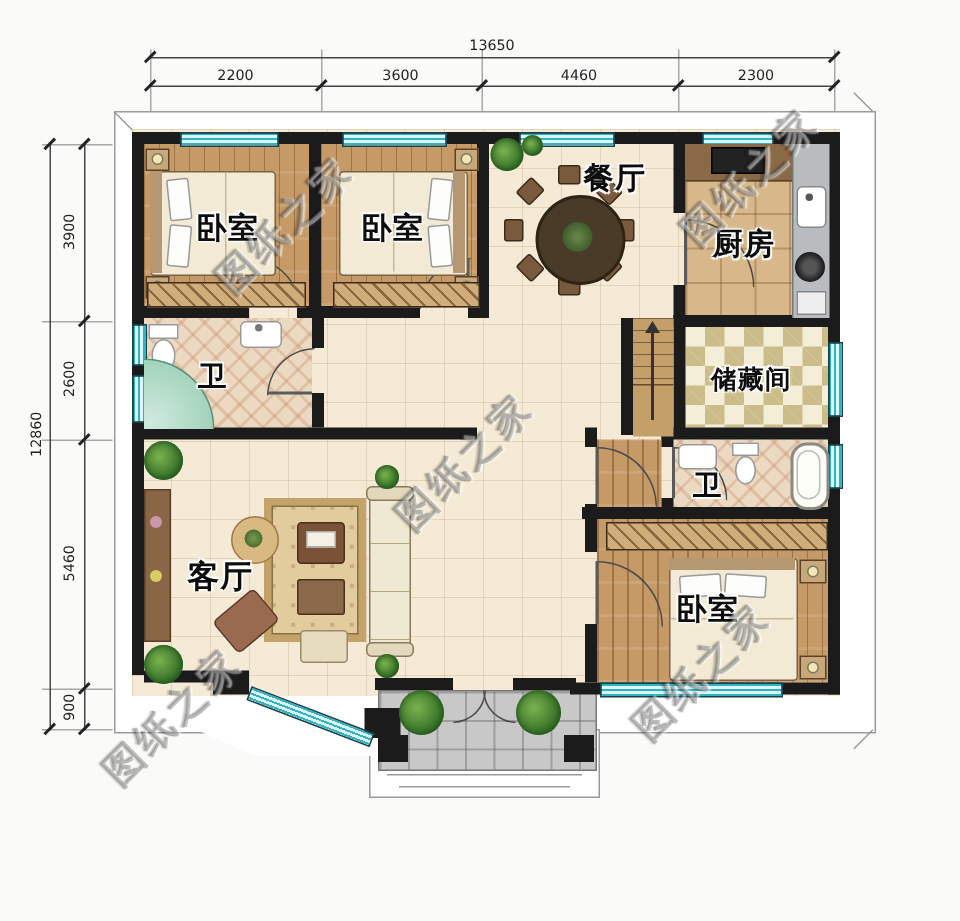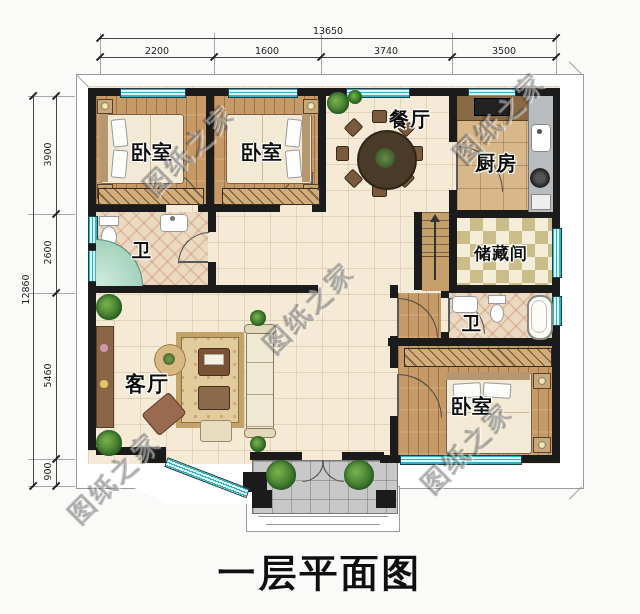--- a/index.html
+++ b/index.html
@@ -73,23 +73,23 @@
   <div class="tick" style="left:95px;top:37px"></div>
   <div class="tick" style="left:551px;top:37px"></div>
   <div class="dimt" style="left:278px;top:25px;width:100px">13650</div>
   <div class="dline" style="left:100px;top:57px;width:457px;height:1px"></div>
   <div class="tick" style="left:95px;top:56px"></div>
   <div class="tick" style="left:209px;top:56px"></div>
   <div class="tick" style="left:316px;top:56px"></div>
   <div class="tick" style="left:447px;top:56px"></div>
   <div class="tick" style="left:551px;top:56px"></div>
   <div class="dimt" style="left:107px;top:45px;width:100px">2200</div>
-  <div class="dimt" style="left:217px;top:45px;width:100px">1600</div>
-  <div class="dimt" style="left:336px;top:45px;width:100px">3740</div>
-  <div class="dimt" style="left:454px;top:45px;width:100px">3500</div>
+  <div class="dimt" style="left:217px;top:45px;width:100px">3600</div>
+  <div class="dimt" style="left:336px;top:45px;width:100px">4460</div>
+  <div class="dimt" style="left:454px;top:45px;width:100px">2300</div>
 
   <div class="ext" style="left:28px;top:96px;width:47px;height:1px"></div>
   <div class="ext" style="left:28px;top:214px;width:47px;height:1px"></div>
   <div class="ext" style="left:28px;top:293px;width:47px;height:1px"></div>
   <div class="ext" style="left:28px;top:459px;width:47px;height:1px"></div>
   <div class="ext" style="left:28px;top:486px;width:47px;height:1px"></div>
   <div class="dline" style="left:33px;top:96px;width:1px;height:391px"></div>
   <div class="tick" style="left:28px;top:95px"></div>
   <div class="tick" style="left:28px;top:485px"></div>
   <div class="dimt" style="left:0px;top:284px;width:50px;transform:rotate(-90deg)">12860</div>
@@ -287,16 +287,13 @@
   <div class="lbl" style="left:472px;top:324px;font-size:19px">卫</div>
   <div class="lbl" style="left:147px;top:384px;font-size:21px">客厅</div>
   <div class="lbl" style="left:472px;top:406px;font-size:20px">卧室</div>
 
   <div class="wm" style="left:190px;top:150px">图纸之家</div>
   <div class="wm" style="left:500px;top:118px">图纸之家</div>
   <div class="wm" style="left:310px;top:308px">图纸之家</div>
   <div class="wm" style="left:115px;top:478px">图纸之家</div>
   <div class="wm" style="left:468px;top:448px">图纸之家</div>
 
-  <div style="position:absolute;left:160px;top:548px;width:320px;text-align:center;
-              font-size:38px;font-weight:900;color:#0f0f0f;letter-spacing:3px;
-              font-family:'Liberation Sans',sans-serif;">一层平面图</div>
 </div>
 
 </body></html>

